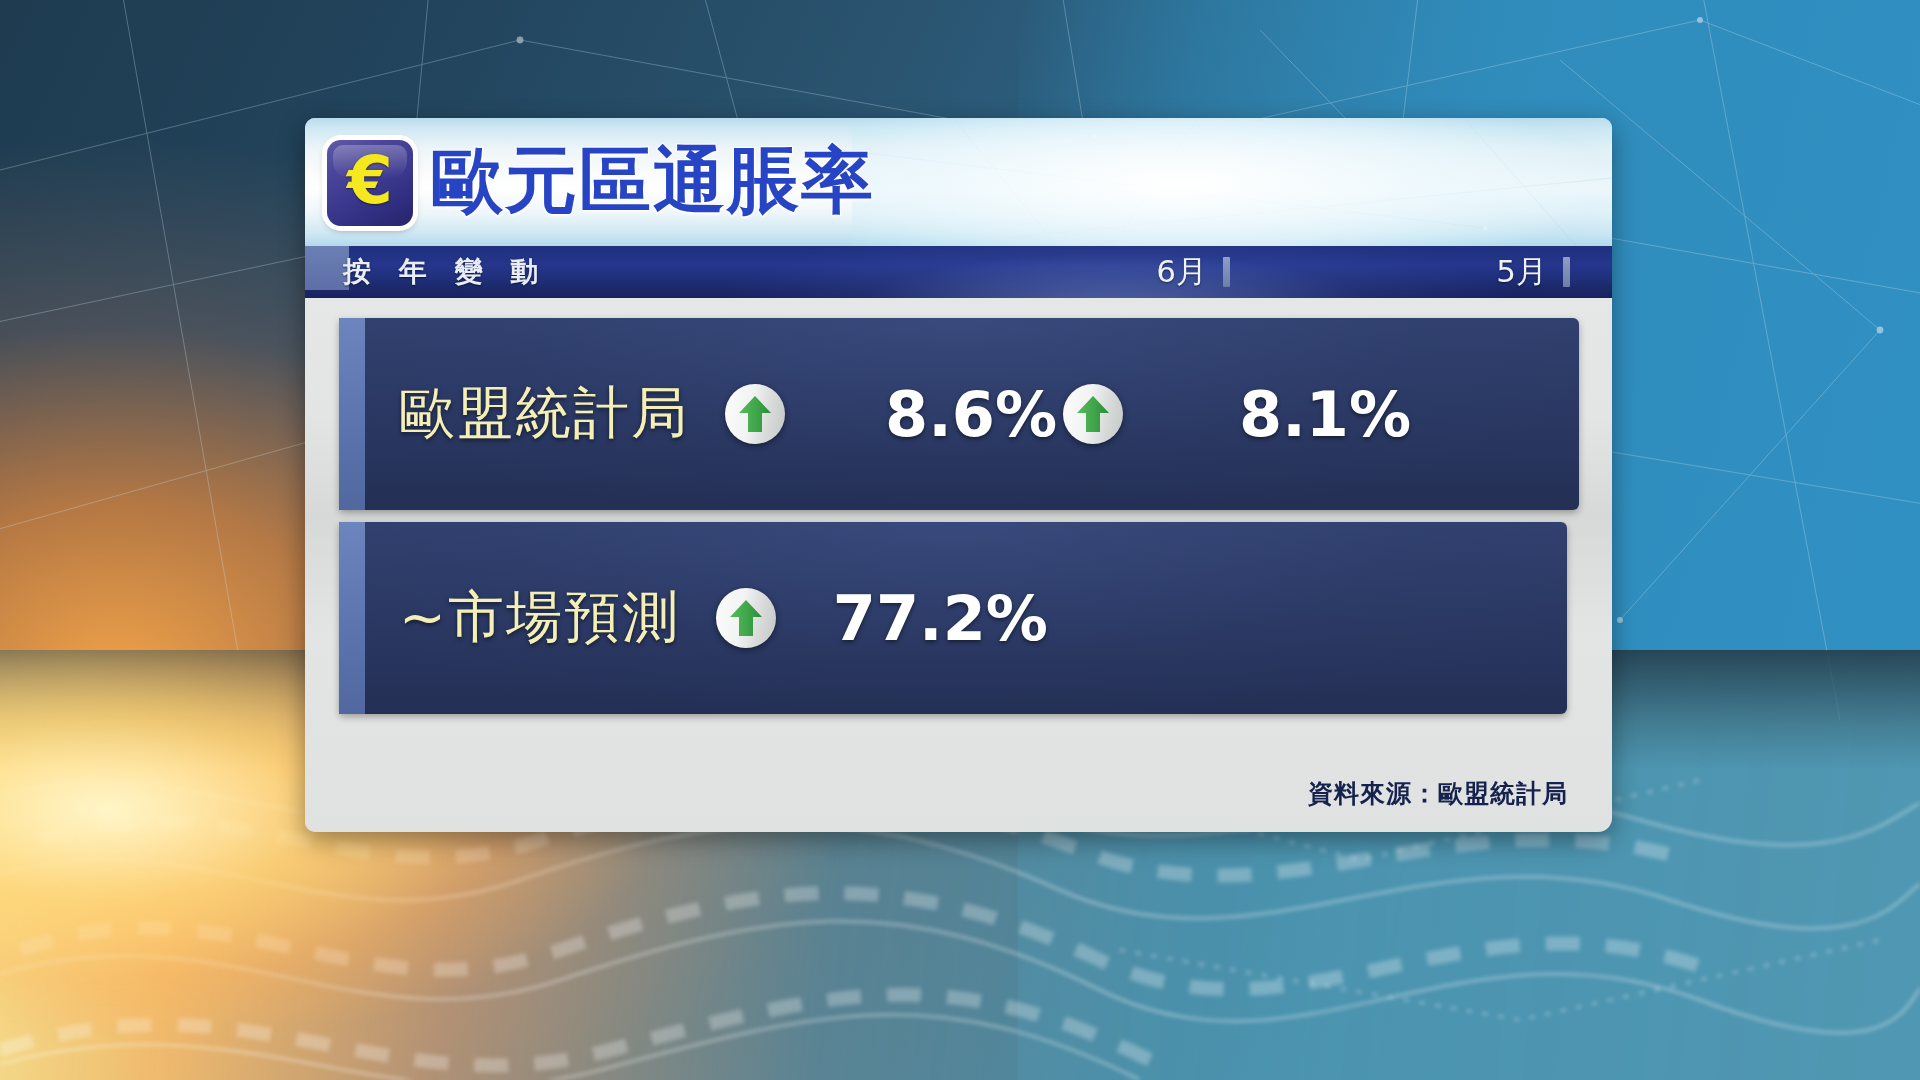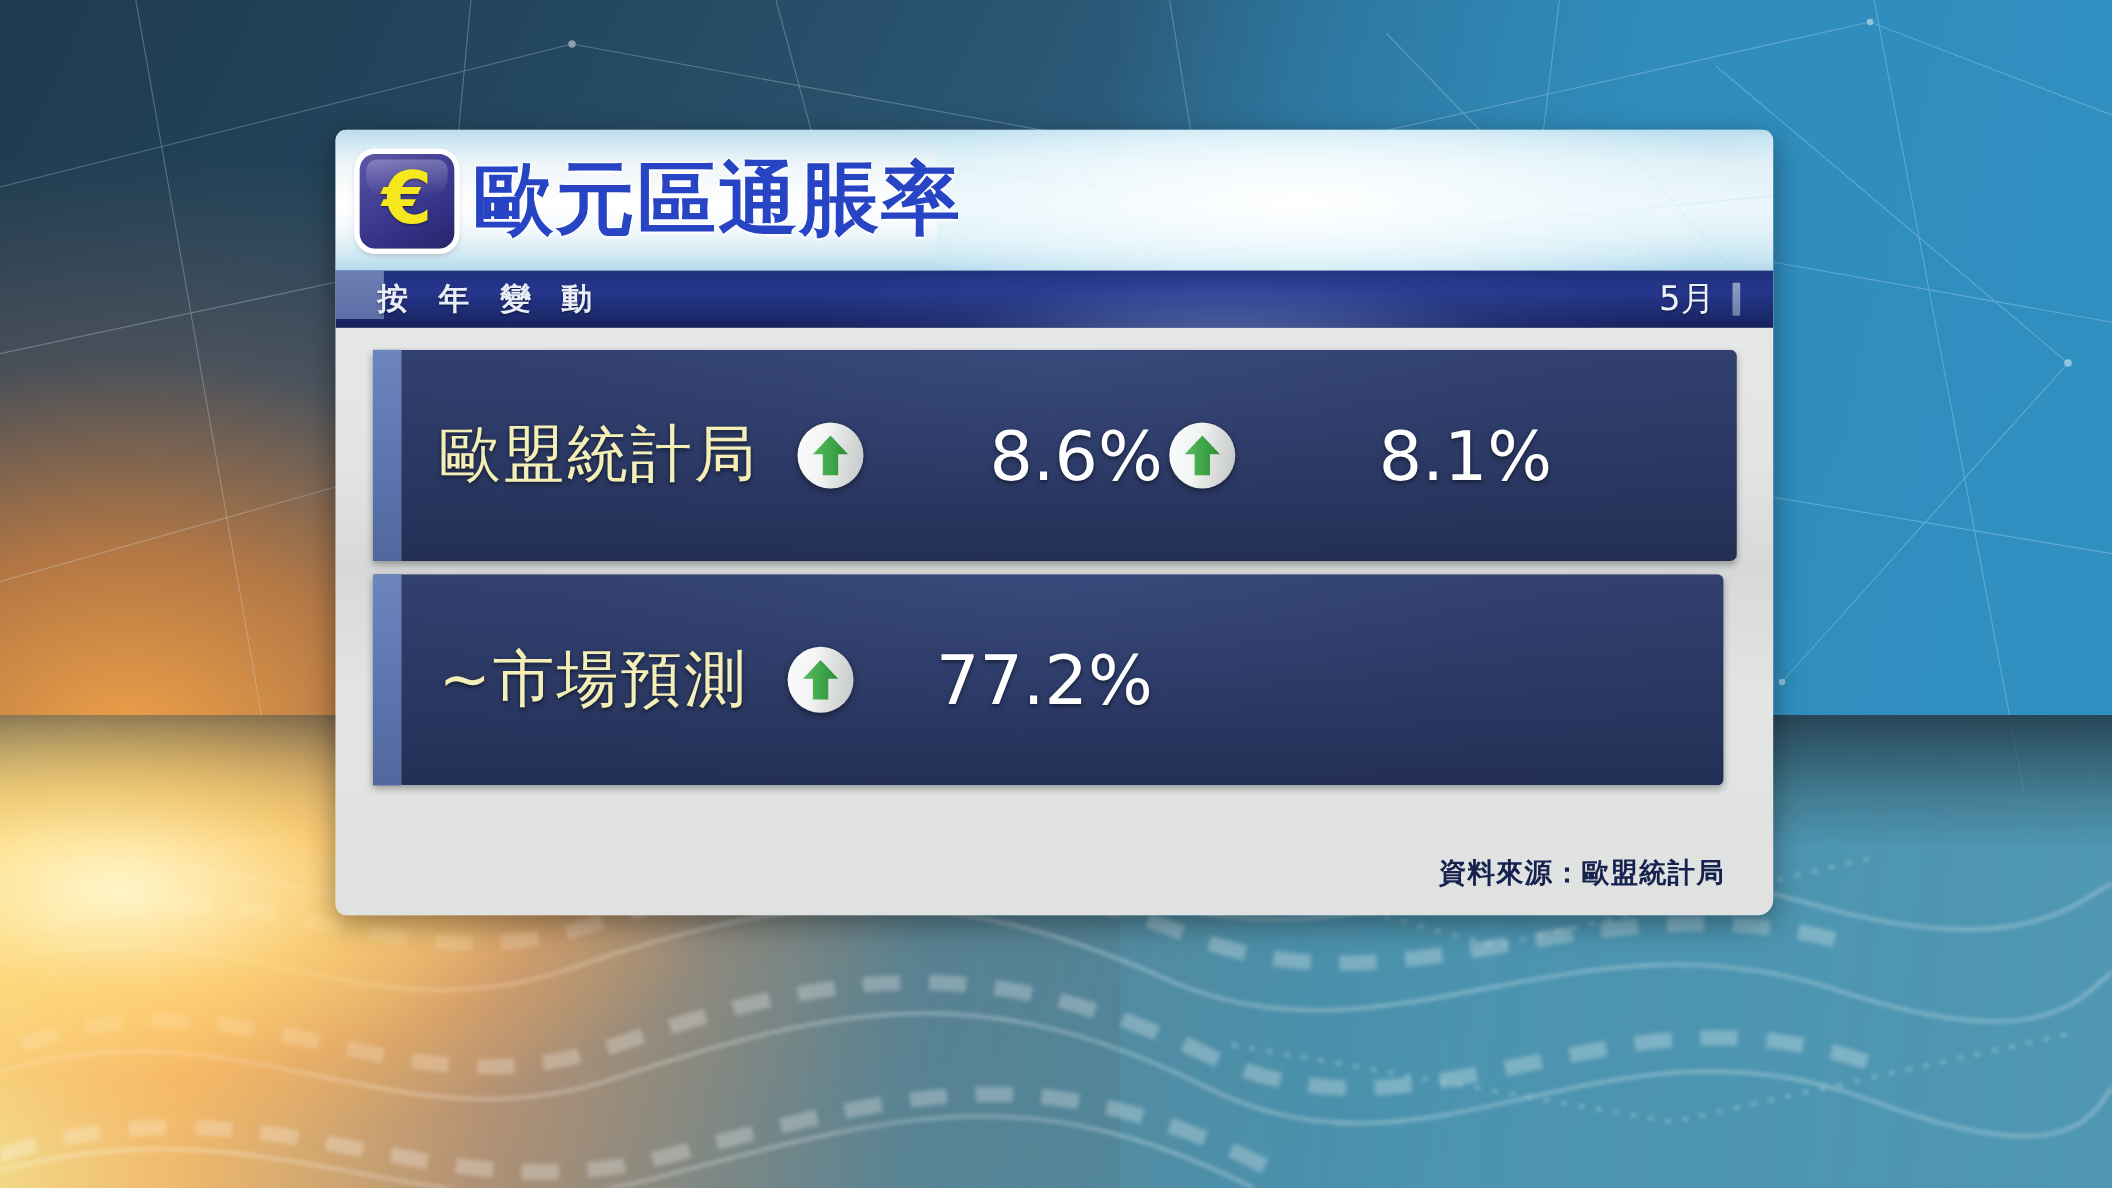--- a/index.html
+++ b/index.html
@@ -199,21 +199,21 @@
     display:flex; align-items:center;
   }
   .hdr-col {
     display:flex; align-items:center; gap:16px;
     font-family:"DejaVu Sans","Liberation Sans", sans-serif;
     font-size:31px; font-weight:400;
     color:#eef2fa;
     text-shadow:0 1px 2px rgba(0,0,0,.5);
   }
   .hdr-col.c1 { width:330px; justify-content:flex-end; }
-  .hdr-col.c2 { width:382px; justify-content:flex-end; padding-right:30px; }
+  .hdr-col.c2 { width:382px; justify-content:flex-end; padding-right:42px; }
   .hdr-tick {
     display:inline-block;
     width:7px; height:30px;
     background:linear-gradient(180deg,#8e9ec4,#6d7ea9);
     border-radius:1px;
   }
 
   
   .card-body {
     position:relative;
@@ -265,21 +265,21 @@
   .arrow-badge {
     width:60px; height:60px; flex:0 0 auto;
     border-radius:50%;
     background:linear-gradient(100deg,#fcfcfc 0%, #f2f3f3 42%, #d7dad9 72%, #c2c7c6 100%);
     box-shadow:0 2px 6px rgba(0,0,0,.45);
     display:flex; align-items:center; justify-content:center;
   }
 
   .value {
     font-family:"DejaVu Sans","Liberation Sans", sans-serif;
-    font-size:62px; font-weight:400;
+    font-size:62px; font-weight:700;
     color:#ffffff;
     text-shadow:0 2px 4px rgba(0,0,0,.5);
     text-align:right;
     white-space:nowrap;
   }
 
   
   .cell-a { display:flex; align-items:center; }
   .gap-1 { margin-left:36px; }
   .v1 { width:250px; margin-left:22px; }
@@ -379,20 +379,24 @@
           <span class="euro-glyph">€</span>
         </div>
         <div class="title-text">歐元區通脹率</div>
       </div>
     </div>
 
     <div class="header-bar">
       <div class="header-accent"></div>
       <div class="hdr-label">按 年 變 動</div>
       <div class="hdr-cols">
+        <div class="hdr-col c1">
+          <span>6月</span>
+          <span class="hdr-tick"></span>
+        </div>
         <div class="hdr-col c2">
           <span>5月</span>
           <span class="hdr-tick"></span>
         </div>
       </div>
     </div>
 
     <div class="card-body">
 
       <div class="row row-cpi">

